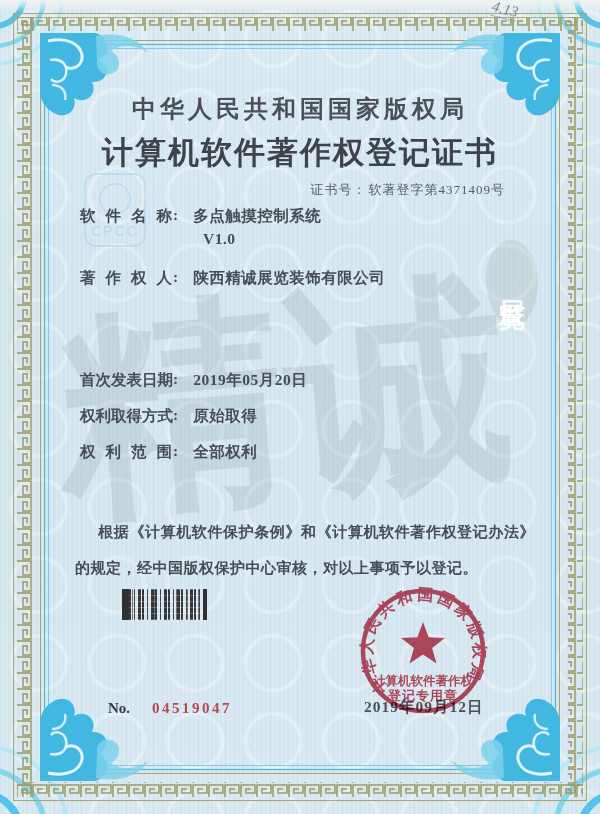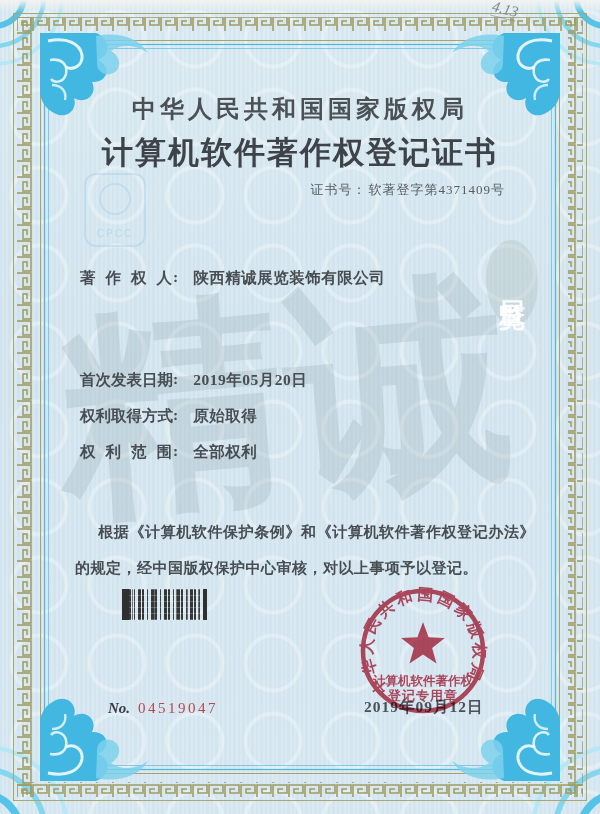--- a/index.html
+++ b/index.html
@@ -37,21 +37,21 @@
 
   
   .calligraphy{position:absolute;left:58px;top:268px;width:490px;z-index:0;
     font-size:225px;line-height:1.15;letter-spacing:4px;color:rgba(125,150,156,.20);
     transform:rotate(-5deg);font-weight:bold;white-space:nowrap;}
   .emboss{position:absolute;left:84px;top:173px;width:58px;height:70px;z-index:0;
     border:2px solid rgba(150,200,230,.42);border-radius:12px;opacity:.85;}
   .emboss .ring{position:absolute;left:13px;top:8px;width:28px;height:28px;border-radius:50%;
     border:2px solid rgba(150,200,230,.40);}
   .emboss .etext{position:absolute;left:0;right:0;bottom:6px;text-align:center;
-    font-size:10px;letter-spacing:2px;color:rgba(150,200,230,.55);
+    font-size:14px;letter-spacing:2px;color:rgba(150,200,230,.55);
     font-family:"Liberation Sans","DejaVu Sans",sans-serif;}
   .side-seal{position:absolute;left:486px;top:240px;width:52px;height:86px;z-index:0;
     background:rgba(165,182,176,.30);border-radius:48% 52% 46% 54%/44% 50% 50% 56%;
     writing-mode:vertical-rl;text-orientation:upright;
     color:rgba(255,255,255,.92);font-size:27px;line-height:52px;text-align:center;
     letter-spacing:4px;font-weight:bold;}
 
   
   .authority{position:absolute;left:0;right:0;top:93px;text-align:center;z-index:3;
     font-size:24px;font-weight:bold;letter-spacing:4px;color:#4b5056;}
@@ -78,22 +78,22 @@
 
   
   .barcode{position:absolute;left:122px;top:589px;width:74px;height:31px;z-index:3;
     border-left:7px solid #303030;border-right:4px solid #303030;
     background-image:
       repeating-linear-gradient(0deg, rgba(255,255,255,.22) 0 1px, transparent 1px 6px),
       repeating-linear-gradient(90deg, rgba(45,45,45,.95) 0 2px, transparent 2px 5px, rgba(45,45,45,.9) 5px 6px, transparent 6px 9px, rgba(45,45,45,.95) 9px 12px, transparent 12px 13px),
       repeating-linear-gradient(90deg, transparent 0 3px, rgba(45,45,45,.65) 3px 4px, transparent 4px 11px);}
 
   .serial{position:absolute;left:108px;top:700px;z-index:3;font-size:15px;}
-  .serial .no-lab{color:#383d43;font-weight:bold;margin-right:8px;font-style:italic;}
-  .serial .no-val{color:#b5494d;letter-spacing:2.5px;font-weight:normal;}
+  .serial .no-lab{color:#383d43;font-weight:bold;margin-right:22px;}
+  .serial .no-val{color:#b5494d;letter-spacing:2.5px;font-weight:bold;}
   .issue-date{position:absolute;left:364px;top:697px;z-index:4;
     font-size:15.5px;color:#4b5157;font-weight:bold;letter-spacing:1px;}
 
   
   .seal{position:absolute;left:347px;top:578px;width:152px;height:152px;z-index:5;
     opacity:.9;mix-blend-mode:multiply;}
 </style>
 </head>
 <body>
 
@@ -174,20 +174,24 @@
     <div class="etext">CPCC</div>
   </div>
   <div class="side-seal">展覧</div>
 
   <div class="authority">中华人民共和国国家版权局</div>
   <div class="cert-title">计算机软件著作权登记证书</div>
   <div class="certno-line">
     <span class="lab">证书号：</span><span>软著登字第4371409号</span>
   </div>
 
+  <div class="frow r1">
+    <div><span class="flabel">软件名称</span><span class="fcolon">:</span><span class="fvalue">多点触摸控制系统</span></div>
+    <div class="fvalue2">V1.0</div>
+  </div>
   <div class="frow r2">
     <span class="flabel">著作权人</span><span class="fcolon">:</span><span class="fvalue">陕西精诚展览装饰有限公司</span>
   </div>
   <div class="frow r4">
     <span class="flabel">首次发表日期</span><span class="fcolon">:</span><span class="fvalue">2019年05月20日</span>
   </div>
   <div class="frow r5">
     <span class="flabel">权利取得方式</span><span class="fcolon">:</span><span class="fvalue">原始取得</span>
   </div>
   <div class="frow r6">

